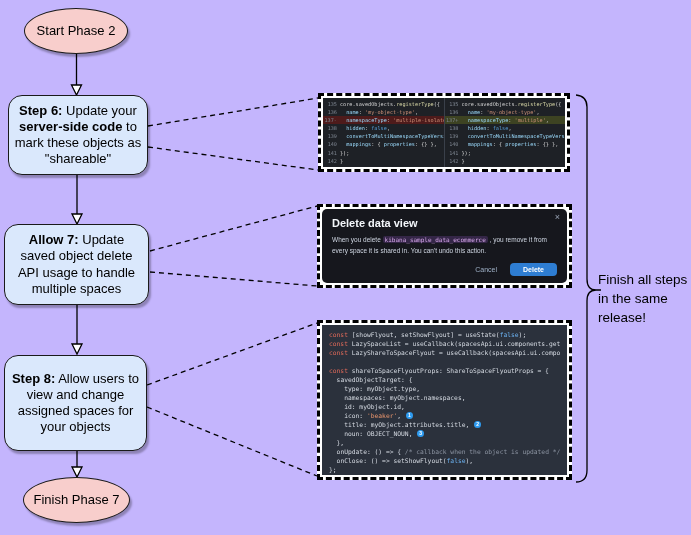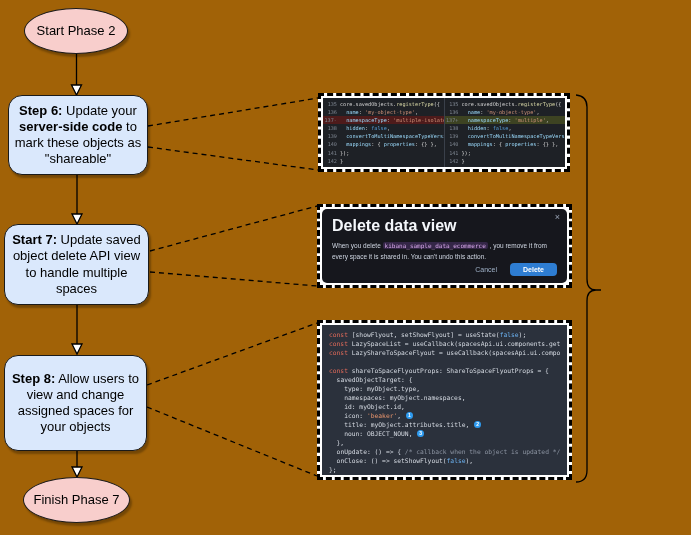--- a/index.html
+++ b/index.html
@@ -1,16 +1,16 @@
 <!DOCTYPE html>
 <html><head>
 <meta charset="utf-8">
 <style>
   html,body{margin:0;padding:0;background:#fff;}
-  .canvas{position:relative;width:691px;height:535px;background:#a16207;overflow:hidden;
+  .canvas{position:relative;width:691px;height:535px;background:#c4b5fd;overflow:hidden;
           font-family:"Liberation Sans",sans-serif;color:#000;}
   .overlay{position:absolute;left:0;top:0;width:691px;height:535px;pointer-events:none;}
 
   
   .node{position:absolute;display:flex;align-items:center;justify-content:center;
         text-align:center;font-size:13px;line-height:1.25;box-sizing:border-box;
         border:1.6px solid #1a1a1a;box-shadow:2px 3px 2px rgba(0,0,0,0.28);}
   .ellipse{border-radius:50%;background:#f8cecc;}
   .stepbox{border-radius:14px;background:#dae8fc;padding:4px 5px;}
   .start-node{left:24px;top:8px;width:104px;height:46px;}
@@ -35,21 +35,21 @@
   .drow .ln{flex:0 0 14px;text-align:right;padding-right:3px;color:#7d8590;}
   .drow .dc{white-space:pre;overflow:hidden;}
   .drow.del{background:#4e1b1b;}
   .drow.add{background:#3d4322;}
   .vs .key{color:#9cdcfe;} .vs .fn{color:#dcdcaa;} .vs .str{color:#ce9178;}
   .vs .bool{color:#569cd6;}
 
   
   .modal{position:relative;width:100%;height:100%;background:#16171d;border-radius:5px;
          color:#dfe5ef;box-sizing:border-box;padding:8px 10px;overflow:hidden;}
-  .modal-title{font-size:16px;font-weight:bold;color:#f4f7fb;margin-bottom:6px;}
+  .modal-title{font-size:11px;font-weight:bold;color:#f4f7fb;margin-bottom:6px;}
   .modal-close{position:absolute;top:3px;right:7px;font-size:9px;color:#98a2b3;cursor:default;}
   .modal-body{font-size:6.5px;line-height:1.65;color:#cfd6e2;max-width:225px;}
   .code-chip{font-family:"DejaVu Sans Mono",monospace;font-size:6px;color:#d3a4e6;
              background:#342647;border-radius:2px;padding:0 2px;}
   .modal-actions{position:absolute;right:10px;bottom:7px;display:flex;align-items:center;gap:13px;}
   .btn-cancel{font-size:7px;color:#9fb1c7;}
   .btn-delete{font-size:7px;font-weight:bold;color:#fff;background:#2e7dd2;
               border-radius:4px;padding:3px 13px;}
 
   
@@ -97,21 +97,21 @@
   </svg>
 
   <div class="node ellipse start-node">
     <span>Start Phase 2</span>
   </div>
 
   <div class="node stepbox step6">
       <span><span class="seg-b">Step 6:</span><span class="seg"> Update your </span><span class="seg-b">server-side code</span><span class="seg"> to mark these objects as "shareable"</span></span>
     </div>
   <div class="node stepbox step7">
-      <span><span class="seg-b">Start 7:</span><span class="seg"> Update saved object delete API view to handle multiple spaces</span></span>
+      <span><span class="seg-b">Allow 7:</span><span class="seg"> Update saved object delete API usage to handle multiple spaces</span></span>
     </div>
   <div class="node stepbox step8">
       <span><span class="seg-b">Step 8:</span><span class="seg"> Allow users to view and change assigned spaces for your objects</span></span>
     </div>
 
   <div class="node ellipse finish-node">
     <span>Finish Phase 7</span>
   </div>
 
   <div class="shot shot1">
@@ -165,14 +165,15 @@
         <div class="crow">    <span class="key">icon</span>: <span class="str">'beaker'</span>, <span class="badge">1</span></div>
         <div class="crow">    <span class="key">title</span>: myObject.attributes.title, <span class="badge">2</span></div>
         <div class="crow">    <span class="key">noun</span>: OBJECT_NOUN, <span class="badge">3</span></div>
         <div class="crow">  }, </div>
         <div class="crow">  <span class="key">onUpdate</span>: () =&gt; { <span class="com">/* callback when the object is updated */</span> }, </div>
         <div class="crow">  <span class="key">onClose</span>: () =&gt; setShowFlyout(<span class="bool">false</span>), </div>
         <div class="crow">}; </div>
       </div>
   </div>
 
+  <div class="brace-label">Finish all steps in the same release!</div>
 
 </div>
 
 </body></html>

